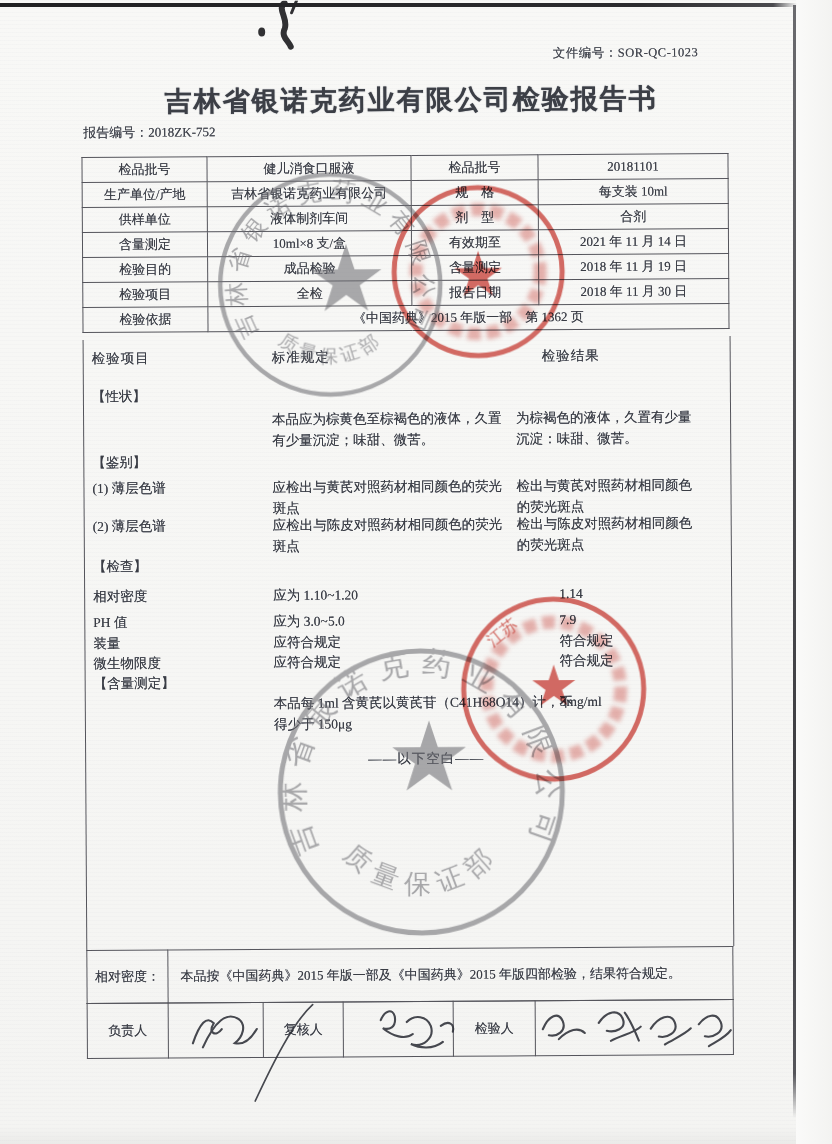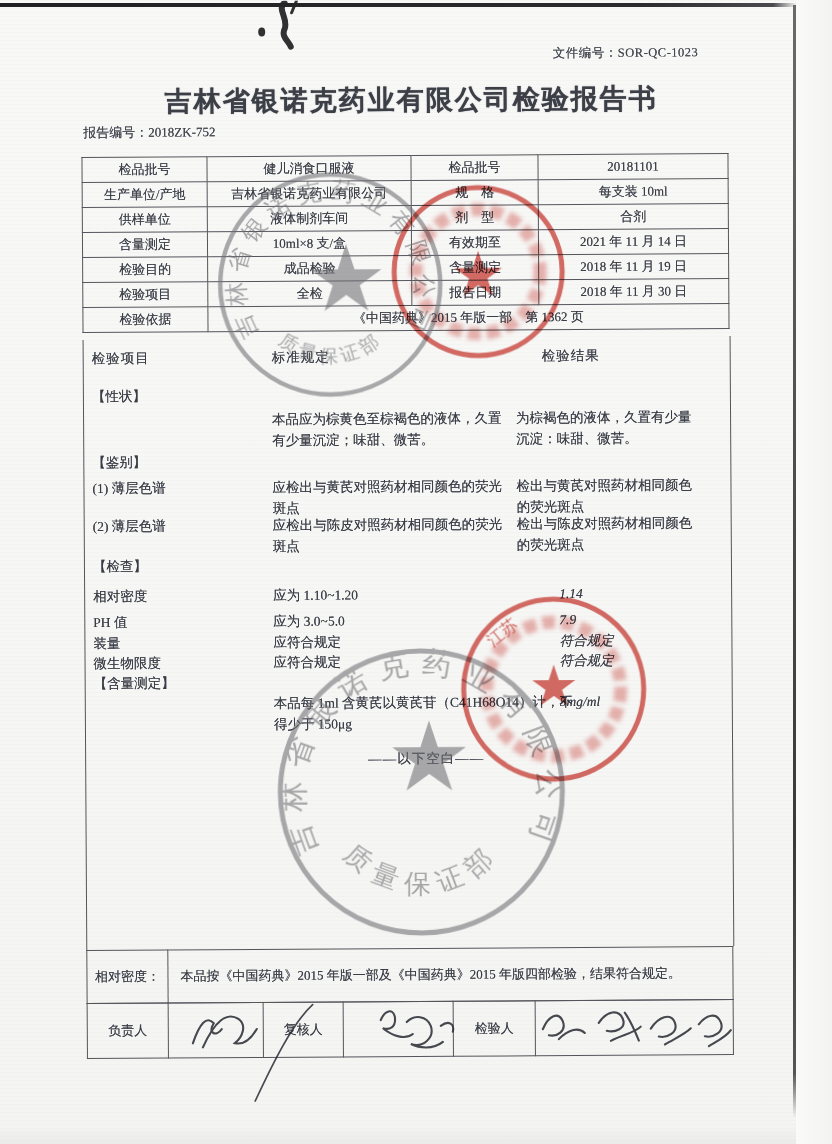--- a/index.html
+++ b/index.html
@@ -25,21 +25,21 @@
   table.grid td{border:1.2px solid #55555c;font-size:13px;text-align:center;vertical-align:middle;
     color:#3a3d45;text-shadow:0 0 .6px rgba(55,60,75,.7);padding:0 2px;overflow:hidden;}
   #info-table{left:84px;top:155px;width:646px;}
   #info-table tr{height:25px;}
   #mid-box{left:84px;top:338px;width:646px;height:610px;border-left:1.2px solid #55555c;border-right:1.2px solid #55555c;}
   .mr{position:absolute;left:0;width:100%;font-size:13.5px;line-height:21px;}
   .mr .c1{position:absolute;left:8px;width:176px;}
   .mr .c2{position:absolute;left:188px;width:240px;}
   .mr .c2.wide{width:300px;}
   .mr .c3{position:absolute;left:432px;width:176px;}
-  .mr .c3.val{left:474px;width:160px;font-style:italic;}
+  .mr .c3.val{left:474px;width:160px;}
   .mr .hd{letter-spacing:1px;}
   #blank-note{position:absolute;left:200px;top:412px;width:280px;text-align:center;font-size:13.5px;letter-spacing:1px;}
   #conclusion-table{left:84px;top:948px;width:646px;}
   #conclusion-table tr{height:53px;}
   #conclusion-table td.val{text-align:left;padding-left:12px;font-size:13px;}
   #sig-table{left:84px;top:1001px;width:646px;}
   #sig-table tr{height:55px;}
   #overlay{left:0;top:0;pointer-events:none;}
   .seal-gray{opacity:.58;filter:blur(.4px);}
   .seal-red{opacity:.8;filter:blur(.3px);mix-blend-mode:multiply;}

